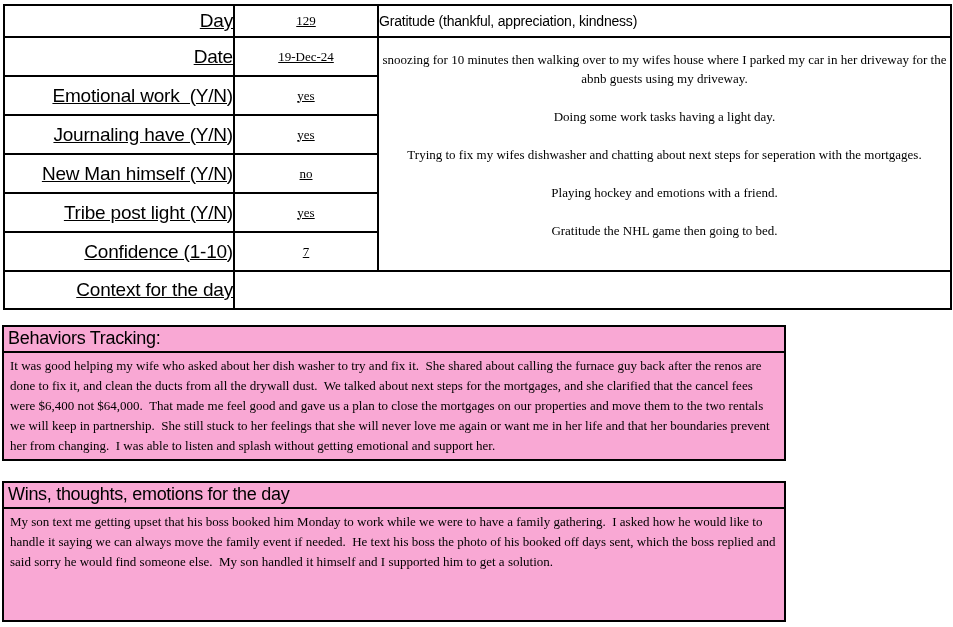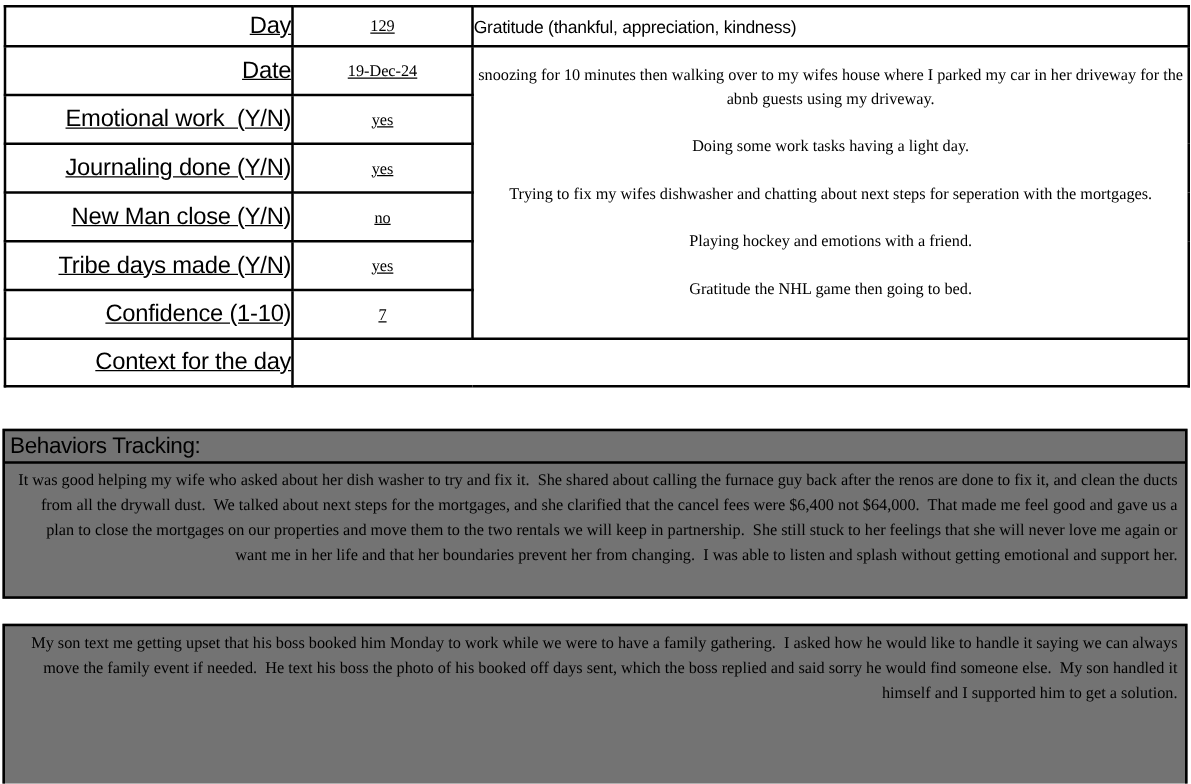--- a/index.html
+++ b/index.html
@@ -63,45 +63,43 @@
     margin: 12px 0 19px 0;
     line-height: 19px;
     white-space: pre-wrap;
     text-align: center;
   }
 
   
   .section {
     position: absolute;
     left: 2px;
-    width: 948px;
+    width: 784px;
     border: 2px solid #000000;
     box-sizing: border-box;
-    background: #737373;
-    margin-top: 18px;
+    background: #f9a8d4;
   }
   .section-behaviors { top: 325px; height: 136px; }
   .section-wins      { top: 481px; height: 141px; }
 
   .section-header {
     font-size: 18px;
     letter-spacing: -0.3px;
     padding: 1px 4px 2px 4px;
     border-bottom: 2px solid #000000;
   }
   .section-body {
     font-family: "Liberation Serif", serif;
     font-size: 13px;
     padding: 3px 6px 0 6px;
   }
   .section-body p {
     margin: 0;
     line-height: 20px;
     white-space: pre-wrap;
-    text-align: right;
   }
   .section-body p + p { margin-top: 20px; }
 </style>
 </head>
 <body>
 
 <div class="page">
 
   <table class="tracker">
     <colgroup>
@@ -124,29 +122,29 @@
         <p>Trying to fix my wifes dishwasher and chatting about next steps for seperation with the mortgages.</p>
         <p>Playing hockey and emotions with a friend.</p>
         <p>Gratitude the NHL game then going to bed.</p>
       </td>
     </tr>
     <tr class="row-std">
       <td class="label-cell">Emotional work  (Y/N)</td>
       <td class="value-cell">yes</td>
     </tr>
     <tr class="row-std">
-      <td class="label-cell">Journaling done (Y/N)</td>
+      <td class="label-cell">Journaling have (Y/N)</td>
       <td class="value-cell">yes</td>
     </tr>
     <tr class="row-std">
-      <td class="label-cell">New Man close (Y/N)</td>
+      <td class="label-cell">New Man himself (Y/N)</td>
       <td class="value-cell">no</td>
     </tr>
     <tr class="row-std">
-      <td class="label-cell">Tribe days made (Y/N)</td>
+      <td class="label-cell">Tribe post light (Y/N)</td>
       <td class="value-cell">yes</td>
     </tr>
     <tr class="row-std">
       <td class="label-cell">Confidence (1-10)</td>
       <td class="value-cell">7</td>
     </tr>
     <tr class="row-last">
       <td class="label-cell">Context for the day</td>
       <td class="value-cell" colspan="2"></td>
     </tr>
@@ -154,18 +152,19 @@
     </table>
 
   <div class="section section-behaviors">
     <div class="section-header">Behaviors Tracking:</div>
     <div class="section-body">
       <p>It was good helping my wife who asked about her dish washer to try and fix it.  She shared about calling the furnace guy back after the renos are done to fix it, and clean the ducts from all the drywall dust.  We talked about next steps for the mortgages, and she clarified that the cancel fees were $6,400 not $64,000.  That made me feel good and gave us a plan to close the mortgages on our properties and move them to the two rentals we will keep in partnership.  She still stuck to her feelings that she will never love me again or want me in her life and that her boundaries prevent her from changing.  I was able to listen and splash without getting emotional and support her.</p>
     </div>
   </div>
 
   <div class="section section-wins">
+    <div class="section-header">Wins, thoughts, emotions for the day</div>
     <div class="section-body">
       <p>My son text me getting upset that his boss booked him Monday to work while we were to have a family gathering.  I asked how he would like to handle it saying we can always move the family event if needed.  He text his boss the photo of his booked off days sent, which the boss replied and said sorry he would find someone else.  My son handled it himself and I supported him to get a solution.</p>
     </div>
   </div>
 
 </div>
 
 </body></html>

